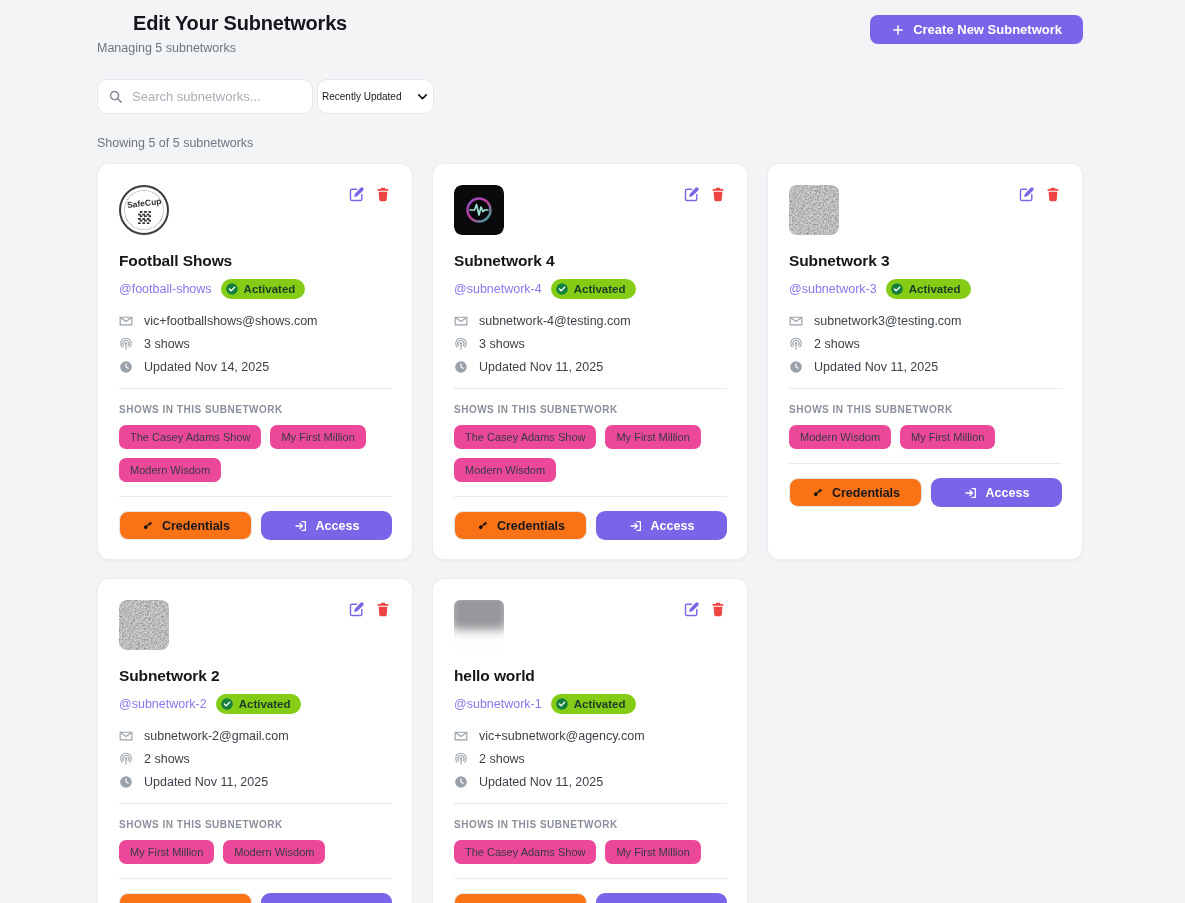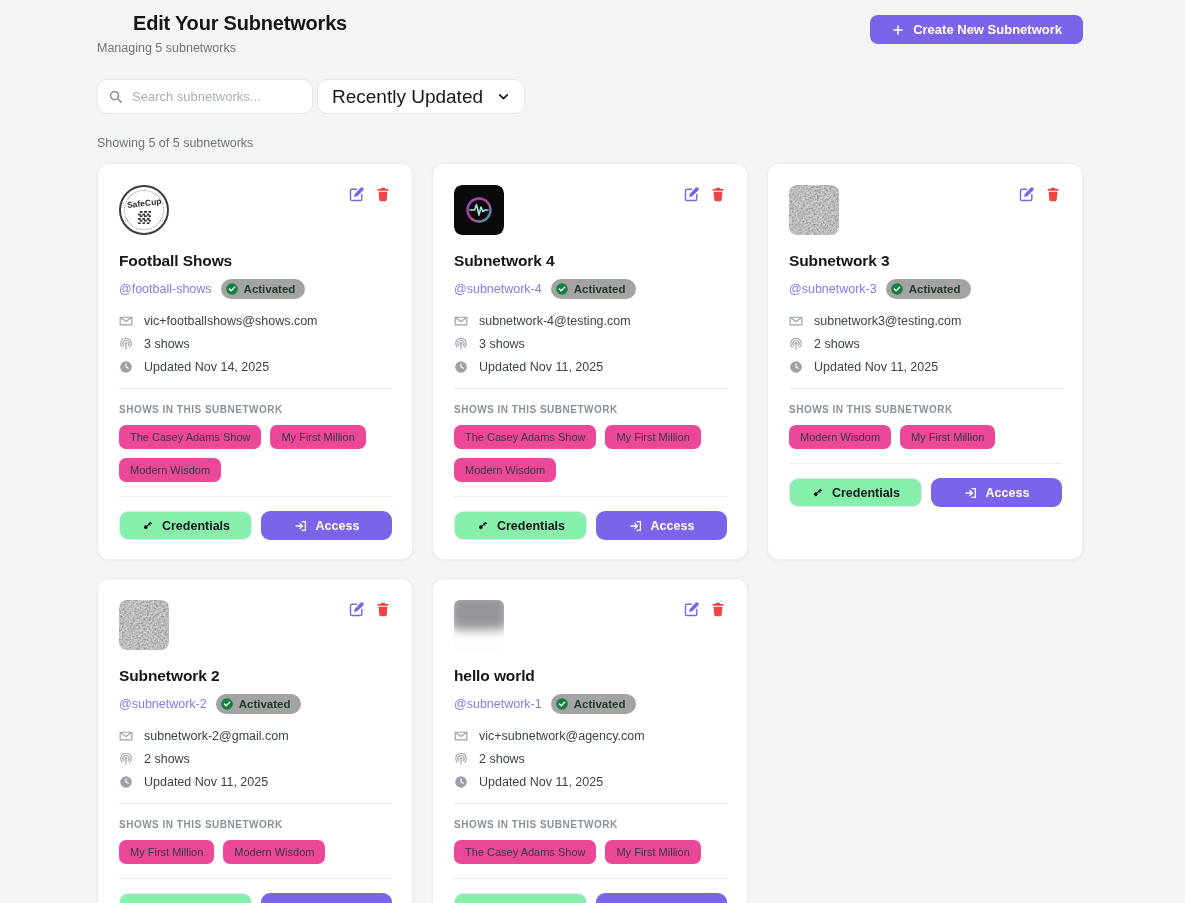--- a/index.html
+++ b/index.html
@@ -28,23 +28,23 @@
   .search-wrap { position:relative; width:205px; }
   .search-wrap svg { position:absolute; left:11px; top:10px; }
   .search-input {
     width:216px; height:35px; border:1px solid #e3e6ea; border-radius:10px;
     background:#fff; padding:0 12px 0 34px; font-size:13px; color:#16181d;
     font-family:inherit; outline:none;
   }
   .search-input::placeholder { color:#a8aeb7; }
   .sort-select {
     display:flex; align-items:center; gap:14px; cursor:pointer;
-    height:35px; padding:0 14px; background:#fff;
+    height:35px; padding:0 4px; background:#fff;
     border:1px solid #e3e6ea; border-radius:10px;
-    font-size:19px; font-weight:500; color:#16181d;
+    font-size:10px; font-weight:500; color:#16181d;
   }
   .results-count { margin-top:22px; font-size:12.5px; color:#6f7680; }
 
   
   .grid { margin-top:13px; display:grid; grid-template-columns:repeat(3,1fr); gap:18px 19px; }
   .card {
     background:#fff; border:1px solid #eceef1; border-radius:12px;
     box-shadow:0 1px 3px rgba(16,24,40,.05);
     padding:21px 20px 19px 21px;
   }
@@ -81,21 +81,21 @@
   .av-blur::before {
     content:""; position:absolute; left:-4px; right:-4px; top:-6px; height:36px;
     background:#95979a; border-radius:8px; filter:blur(5px);
   }
 
   .card-title { margin-top:17px; font-size:15.5px; font-weight:bold; color:#14161a; letter-spacing:-0.1px; }
   .handle-row { margin-top:9px; display:flex; align-items:center; gap:9px; }
   .handle { font-size:12.5px; color:#8b76ee; }
   .badge {
     display:flex; align-items:center; gap:5px;
-    background:#a3a3a3; border-radius:999px; padding:3px 10px 3px 4px;
+    background:#84cc16; border-radius:999px; padding:3px 10px 3px 4px;
   }
   .badge span { font-size:11.5px; font-weight:600; color:#1d3b2a; }
 
   .info-list { margin-top:15px; display:flex; flex-direction:column; gap:9px; }
   .info-row { display:flex; align-items:center; gap:11px; }
   .info-row svg { flex:0 0 auto; }
   .info-row span { font-size:12.5px; color:#3c424b; }
 
   .divider { border:none; border-top:1px solid #e8eaee; margin-top:14px; }
   .shows-label {
@@ -106,21 +106,21 @@
   .tag {
     background:#ec4899; border-radius:7px; padding:6px 11px;
     font-size:11px; color:#343a43;
   }
   .card-footer { margin-top:14px; display:flex; gap:9px; }
   .btn-credentials, .btn-access {
     flex:1; height:29px; border-radius:9px; cursor:pointer;
     display:flex; align-items:center; justify-content:center; gap:8px;
     font-size:12.5px; font-weight:600; font-family:inherit;
   }
-  .btn-credentials { background:#86efac; border:1px solid #e6e8ec; color:#16181d; }
+  .btn-credentials { background:#f97316; border:1px solid #e6e8ec; color:#16181d; }
   .btn-access { background:#7c64e8; border:none; color:#fff; }
 
   .defs-svg { position:absolute; width:0; height:0; }
 </style>
 </head>
 <body>
 
 <svg class="defs-svg" aria-hidden="true">
   <defs>
     <filter id="noiseFilter" x="0" y="0" width="100%" height="100%">

